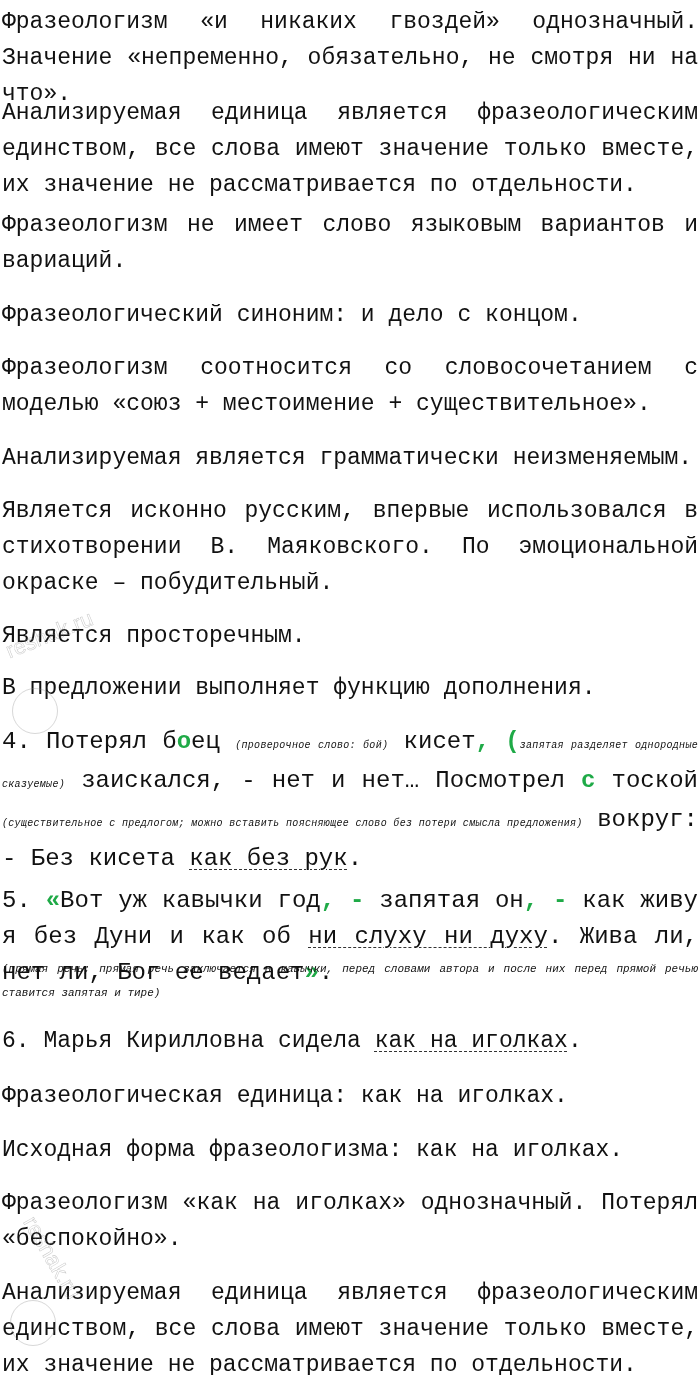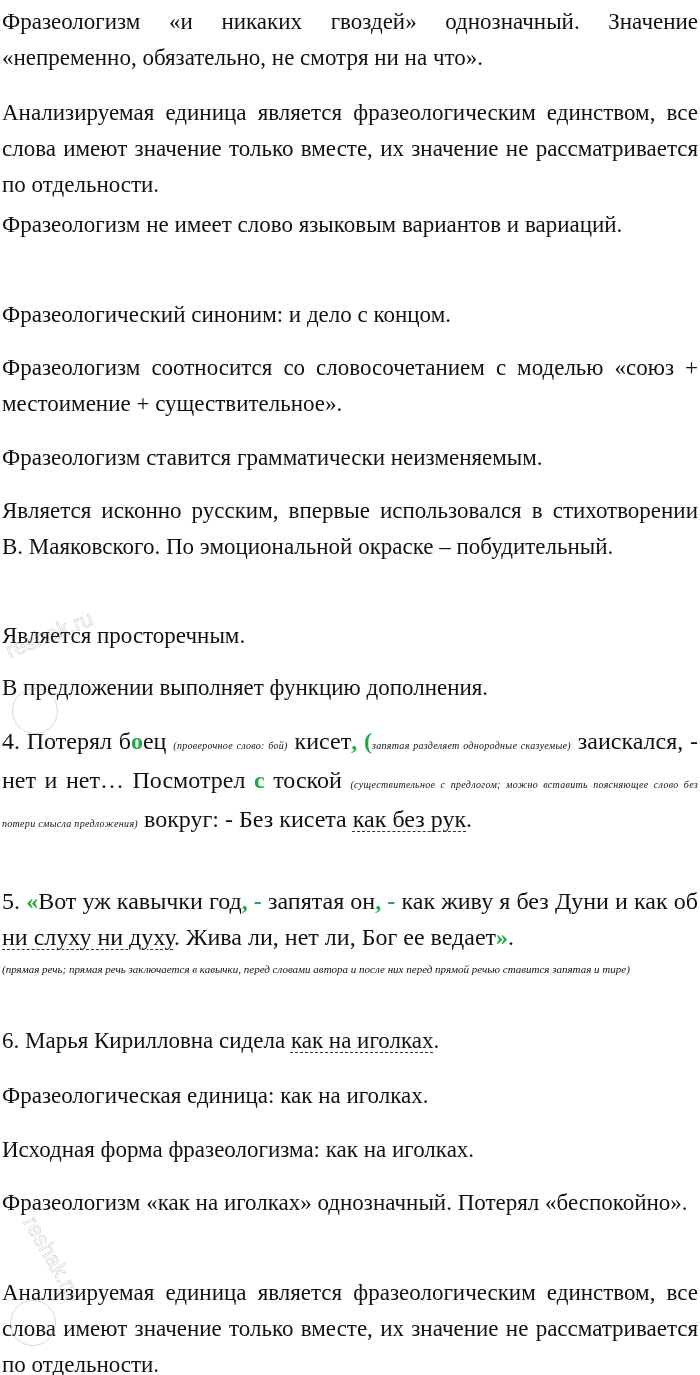--- a/index.html
+++ b/index.html
@@ -23,20 +23,21 @@
   }
   .p {
     position: absolute;
     left: 2px;
     width: 696px;
     font-size: 23px;
     line-height: 36px;
     text-align: justify;
     text-align-last: left;
     margin: 0;
+    font-family: Liberation Mono, monospace;
   }
   .p.big {
     font-size: 24px;
   }
   .note {
     font-style: italic;
     font-size: 10px;
     letter-spacing: 0.3px;
   }
   .note-block {
@@ -80,21 +81,21 @@
   <p class="p" style="top:4px;">Фразеологизм «и никаких гвоздей» однозначный. Значение «непременно, обязательно, не смотря ни на что».</p>
 
   <p class="p" style="top:95px;">Анализируемая единица является фразеологическим единством, все слова имеют значение только вместе, их значение не рассматривается по отдельности.</p>
 
   <p class="p" style="top:207px;">Фразеологизм не имеет слово языковым вариантов и вариаций.</p>
 
   <p class="p" style="top:297px;">Фразеологический синоним: и дело с концом.</p>
 
   <p class="p" style="top:350px;">Фразеологизм соотносится со словосочетанием с моделью «союз + местоимение + существительное».</p>
 
-  <p class="p" style="top:440px;">Фразеологизм ставится грамматически неизменяемым.</p>
+  <p class="p" style="top:440px;">Анализируемая является грамматически неизменяемым.</p>
 
   <p class="p" style="top:493px;">Является исконно русским, впервые использовался в стихотворении В. Маяковского. По эмоциональной окраске – побудительный.</p>
 
   <p class="p" style="top:618px;">Является просторечным.</p>
 
   <p class="p" style="top:670px;">В предложении выполняет функцию дополнения.</p>
 
   <p class="p big" style="top:724px; line-height:35px;"><span>4. Потерял б</span><span class="green">о</span><span>ец </span><span class="note">(проверочное слово: бой)</span><span> кисет</span><span class="green">,</span><span class="green"> (</span><span class="note">запятая разделяет однородные сказуемые)</span><span> заискался, - нет и нет… Посмотрел </span><span class="green">с</span><span> тоской </span><span class="note">(существительное с предлогом; можно вставить поясняющее слово без потери смысла предложения)</span><span> вокруг: - Без кисета </span><span class="phr">как без рук</span><span>.</span></p>
 
   <p class="p big" style="top:883px;"><span>5. </span><span class="green">«</span><span>Вот уж кавычки год</span><span class="green">, -</span><span> запятая он</span><span class="green">, -</span><span> как живу я без Дуни и как об </span><span class="phr">ни слуху ни духу</span><span>. Жива ли, нет ли, Бог ее ведает</span><span class="green">»</span><span>.</span></p>

